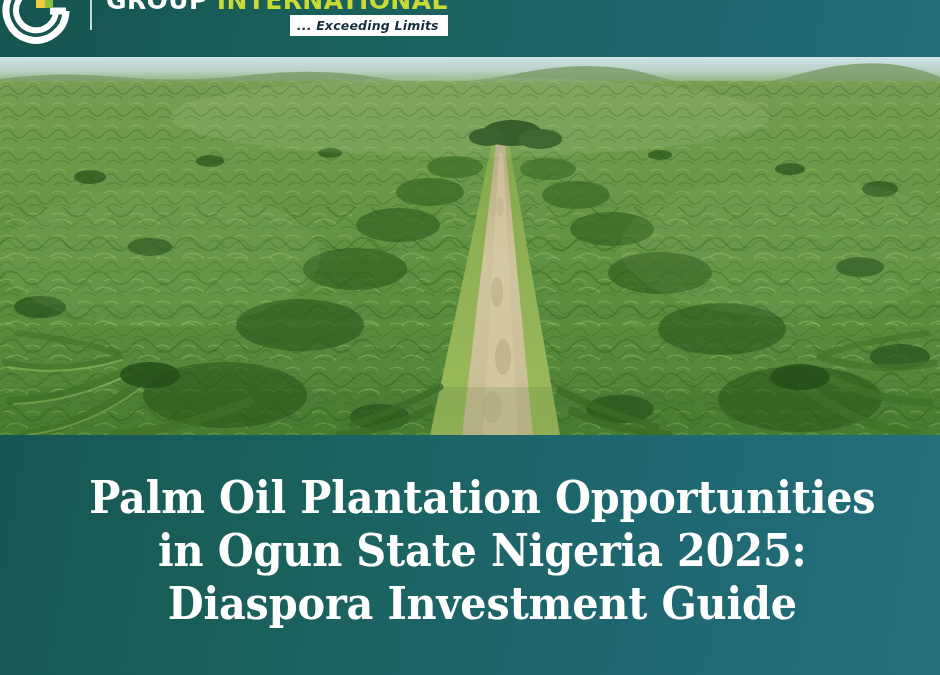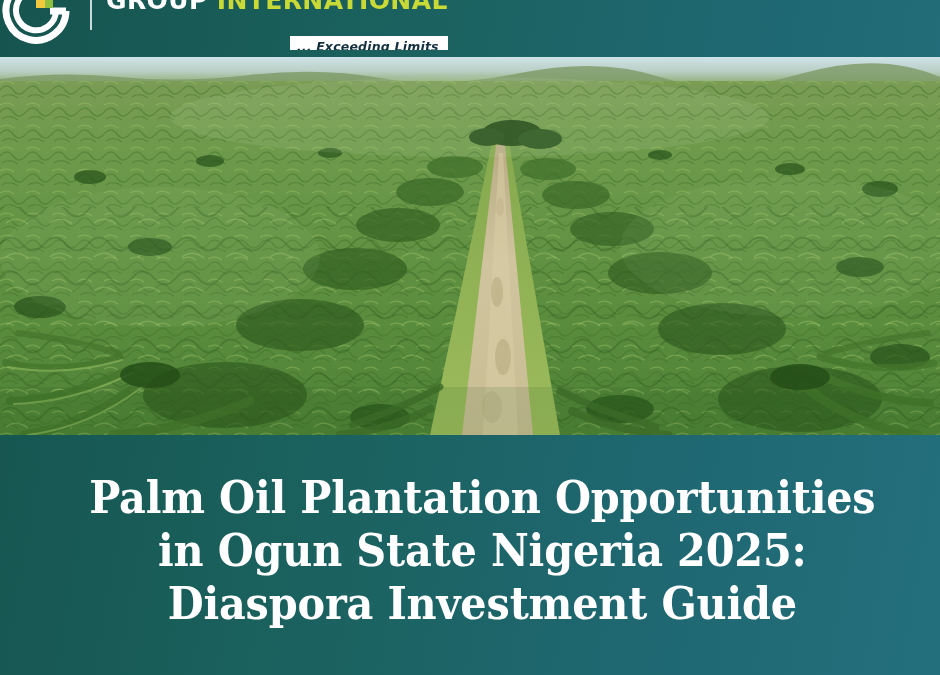--- a/index.html
+++ b/index.html
@@ -58,21 +58,21 @@
     font-weight:bold;
     font-size:25px;
     letter-spacing:.4px;
     line-height:1;
     white-space:nowrap;
   }
   .wm-group { color:#ffffff; }
   .wm-international { color:#c9d935; }
 
   .tagline-wrap {
-    margin-top:23px;
+    margin-top:2px;
     display:flex;
     justify-content:flex-end;
   }
   .tagline {
     background:#ffffff;
     color:#14303f;
     font-family:"DejaVu Sans", sans-serif;
     font-style:italic;
     font-weight:bold;
     font-size:12.5px;

